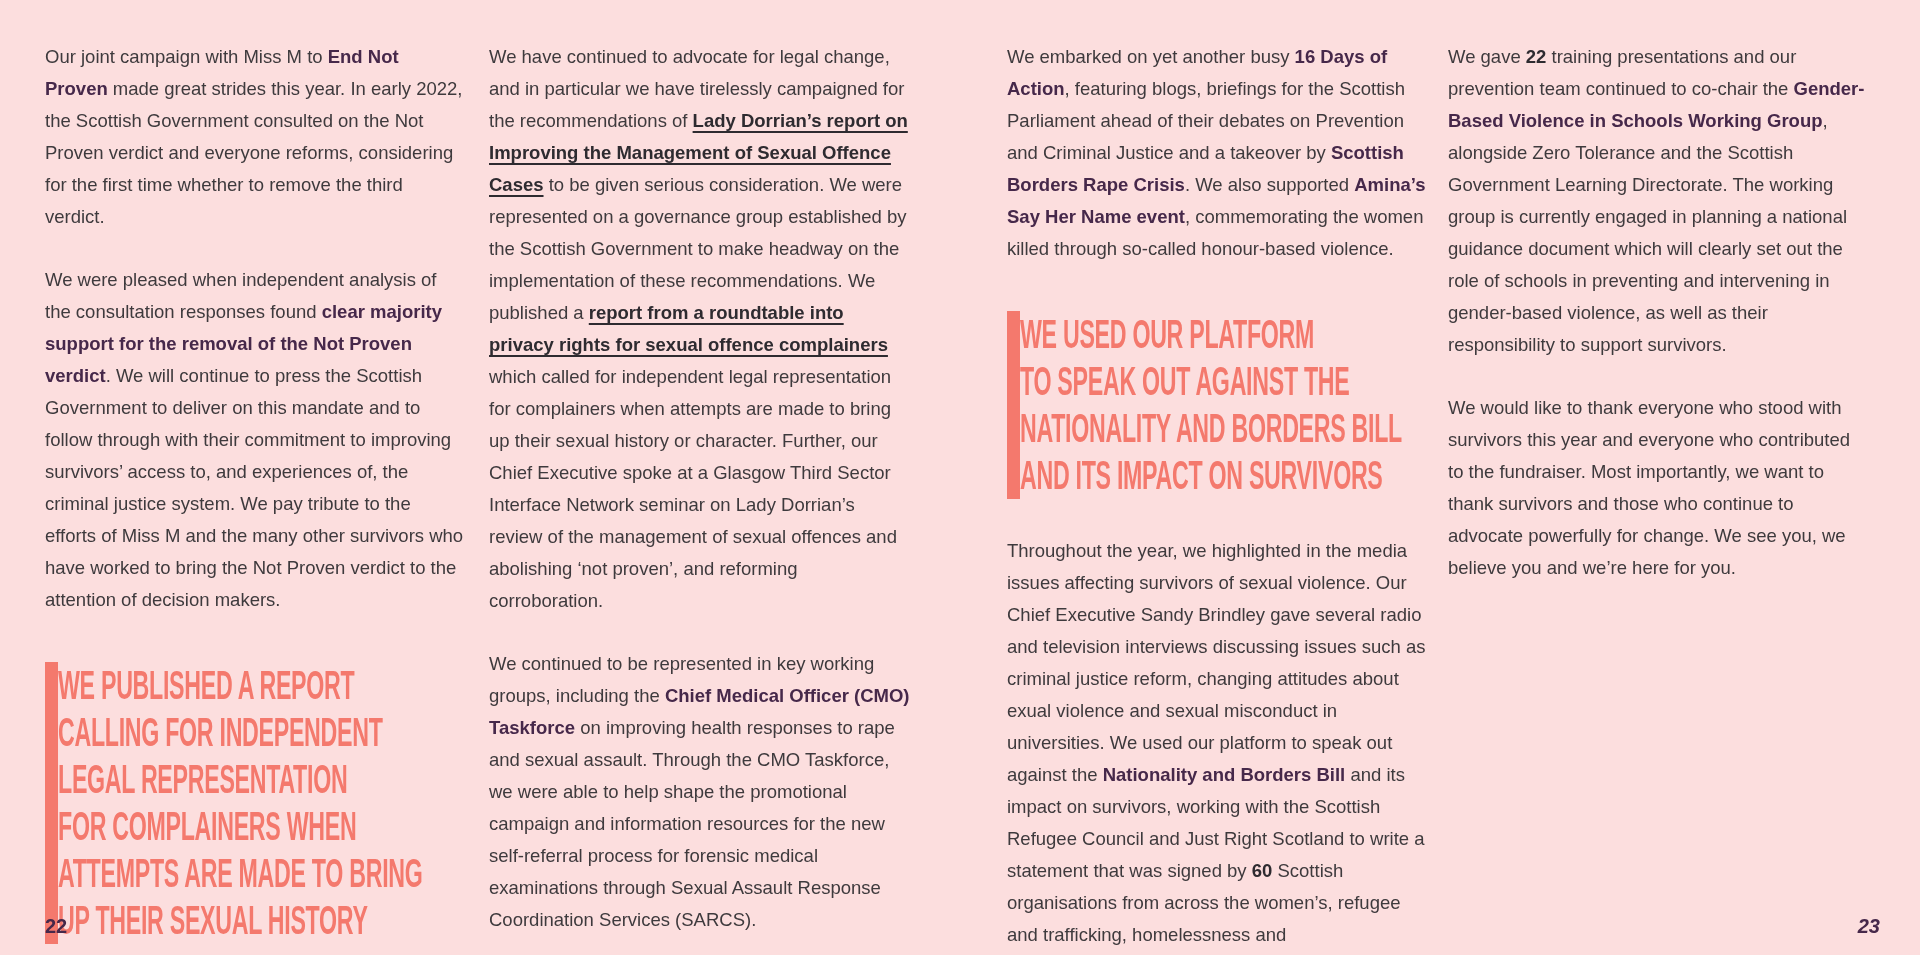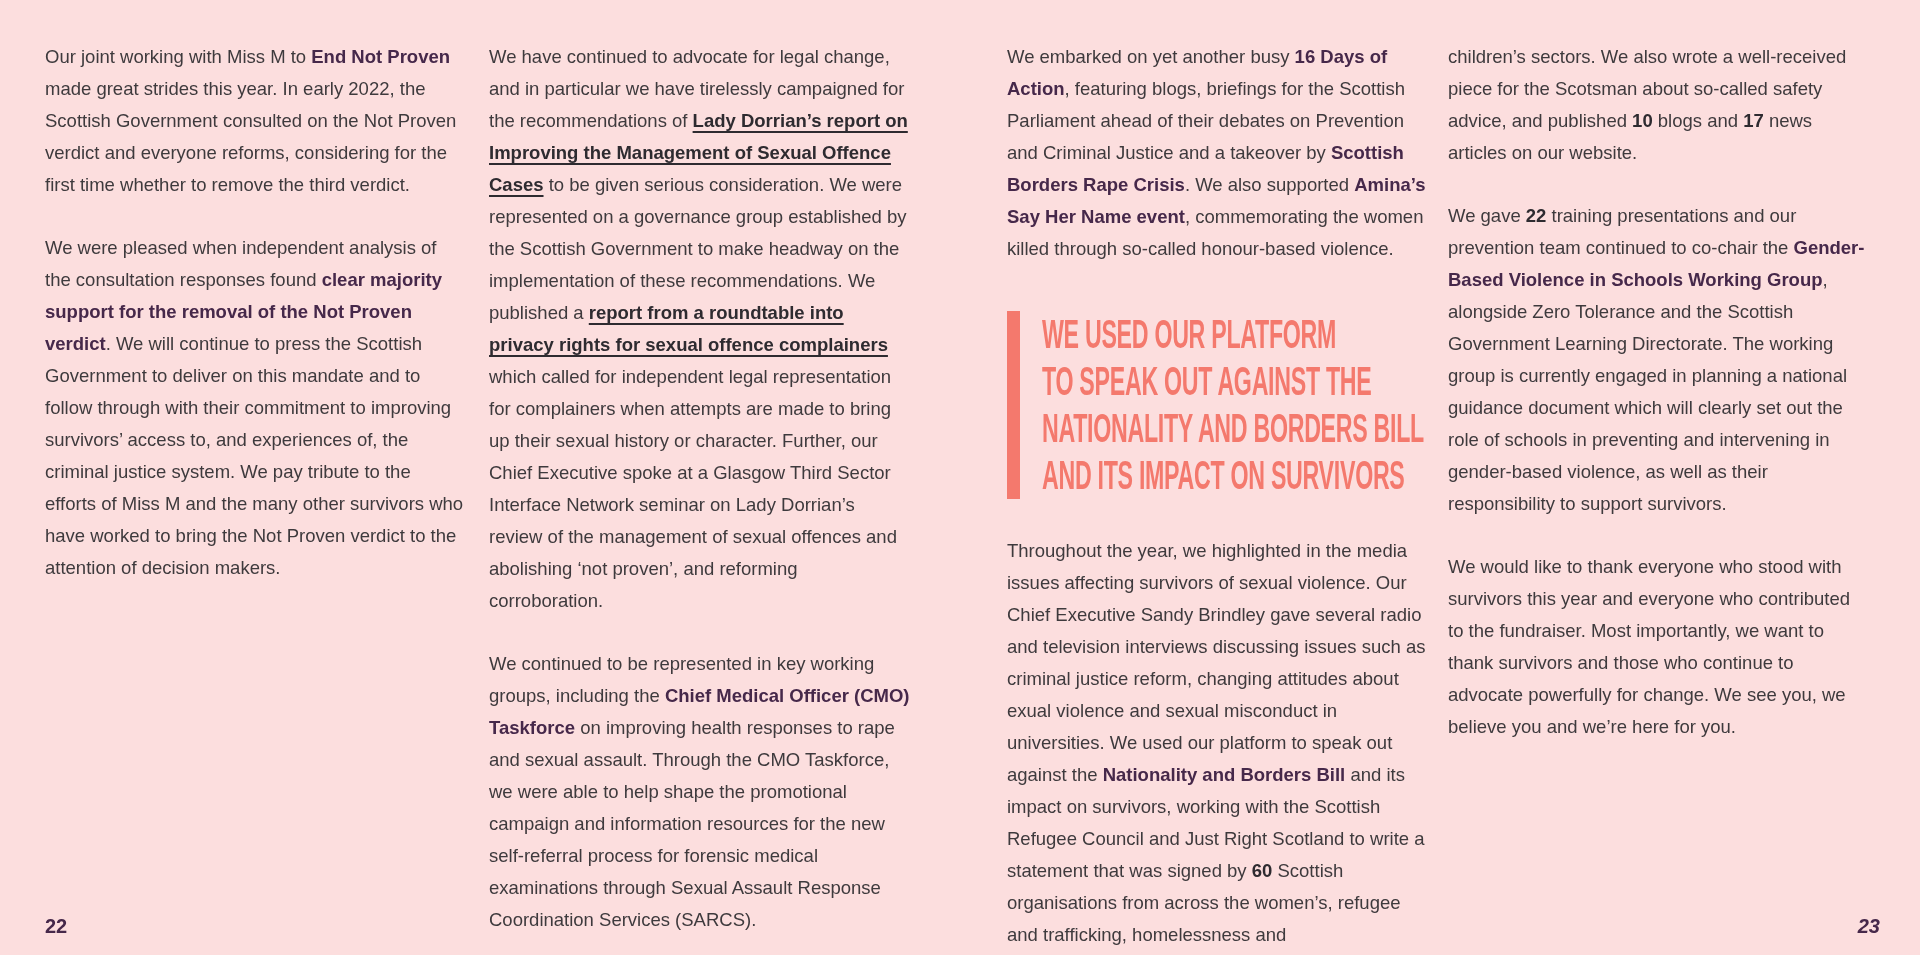--- a/index.html
+++ b/index.html
@@ -37,21 +37,20 @@
   .em-link{
     color:var(--strong);font-weight:700;
     text-decoration:underline;
     text-decoration-thickness:1.5px;
     text-underline-offset:4px;
     cursor:pointer;
   }
   .em-strong{color:var(--strong);font-weight:700;}
   .pullquote{
     border-left:13px solid var(--accent);
-    padding-left:22px;
     margin:46px 0 36px 0;
   }
   .pullquote-text{
     transform:scaleX(0.58);
     transform-origin:left top;
     width:700px;
   }
   .pullquote-line{
     font-size:40px;
     line-height:47px;
@@ -75,22 +74,32 @@
     height:5px;
     background:#ffffff;
   }
 </style>
 </head>
 <body>
 
 <div class="spread">
 
   <div class="column" id="col-0-0">
-      <p class="body-para"><span>Our joint working with Miss M to </span><span class="em-purple">End Not Proven</span><span> made great strides this year. In early 2022, the Scottish Government consulted on the Not Proven verdict and everyone reforms, considering for the first time whether to remove the third verdict.</span></p>
+      <p class="body-para"><span>Our joint campaign with Miss M to </span><span class="em-purple">End Not Proven</span><span> made great strides this year. In early 2022, the Scottish Government consulted on the Not Proven verdict and everyone reforms, considering for the first time whether to remove the third verdict.</span></p>
       <p class="body-para"><span>We were pleased when independent analysis of the consultation responses found </span><span class="em-purple">clear majority support for the removal of the Not Proven verdict</span><span>. We will continue to press the Scottish Government to deliver on this mandate and to follow through with their commitment to improving survivors’ access to, and experiences of, the criminal justice system. We pay tribute to the efforts of Miss M and the many other survivors who have worked to bring the Not Proven verdict to the attention of decision makers.</span></p>
+      <div class="pullquote">
+        <div class="pullquote-text">
+          <div class="pullquote-line">WE PUBLISHED A REPORT</div>
+          <div class="pullquote-line">CALLING FOR INDEPENDENT</div>
+          <div class="pullquote-line">LEGAL REPRESENTATION</div>
+          <div class="pullquote-line">FOR COMPLAINERS WHEN</div>
+          <div class="pullquote-line">ATTEMPTS ARE MADE TO BRING</div>
+          <div class="pullquote-line">UP THEIR SEXUAL HISTORY</div>
+        </div>
+      </div>
     </div>
 
   <div class="column" id="col-0-1">
       <p class="body-para"><span>We have continued to advocate for legal change, and in particular we have tirelessly campaigned for the recommendations of </span><span class="em-link">Lady Dorrian’s report on Improving the Management of Sexual Offence Cases</span><span> to be given serious consideration. We were represented on a governance group established by the Scottish Government to make headway on the implementation of these recommendations. We published a </span><span class="em-link">report from a roundtable into privacy rights for sexual offence complainers</span><span> which called for independent legal representation for complainers when attempts are made to bring up their sexual history or character. Further, our Chief Executive spoke at a Glasgow Third Sector Interface Network seminar on Lady Dorrian’s review of the management of sexual offences and abolishing ‘not proven’, and reforming corroboration.</span></p>
       <p class="body-para"><span>We continued to be represented in key working groups, including the </span><span class="em-purple">Chief Medical Officer (CMO) Taskforce</span><span> on improving health responses to rape and sexual assault. Through the CMO Taskforce, we were able to help shape the promotional campaign and information resources for the new self-referral process for forensic medical examinations through Sexual Assault Response Coordination Services (SARCS).</span></p>
     </div>
 
   <div class="column" id="col-1-0">
       <p class="body-para"><span>We embarked on yet another busy </span><span class="em-purple">16 Days of Action</span><span>, featuring blogs, briefings for the Scottish Parliament ahead of their debates on Prevention and Criminal Justice and a takeover by </span><span class="em-purple">Scottish Borders Rape Crisis</span><span>. We also supported </span><span class="em-purple">Amina’s Say Her Name event</span><span>, commemorating the women killed through so-called honour-based violence.</span></p>
       <div class="pullquote">
@@ -98,21 +107,20 @@
           <div class="pullquote-line">WE USED OUR PLATFORM</div>
           <div class="pullquote-line">TO SPEAK OUT AGAINST THE</div>
           <div class="pullquote-line">NATIONALITY AND BORDERS BILL</div>
           <div class="pullquote-line">AND ITS IMPACT ON SURVIVORS</div>
         </div>
       </div>
       <p class="body-para"><span>Throughout the year, we highlighted in the media issues affecting survivors of sexual violence. Our Chief Executive Sandy Brindley gave several radio and television interviews discussing issues such as criminal justice reform, changing attitudes about exual violence and sexual misconduct in universities. We used our platform to speak out against the </span><span class="em-purple">Nationality and Borders Bill</span><span> and its impact on survivors, working with the Scottish Refugee Council and Just Right Scotland to write a statement that was signed by </span><span class="em-strong">60</span><span> Scottish organisations from across the women’s, refugee and trafficking, homelessness and</span></p>
     </div>
 
   <div class="column" id="col-1-1">
-      <p class="body-para"><span>children’s sectors. We also wrote a well-received piece for the Scotsman about so-called safety advice, and published </span><span class="em-strong">10</span><span> blogs and </span><span class="em-strong">17</span><span> news articles on our website.</span></p>
       <p class="body-para"><span>We gave </span><span class="em-strong">22</span><span> training presentations and our prevention team continued to co-chair the </span><span class="em-purple">Gender-Based Violence in Schools Working Group</span><span>, alongside Zero Tolerance and the Scottish Government Learning Directorate. The working group is currently engaged in planning a national guidance document which will clearly set out the role of schools in preventing and intervening in gender-based violence, as well as their responsibility to support survivors.</span></p>
       <p class="body-para"><span>We would like to thank everyone who stood with survivors this year and everyone who contributed to the fundraiser. Most importantly, we want to thank survivors and those who continue to advocate powerfully for change. We see you, we believe you and we’re here for you.</span></p>
     </div>
 
   <div class="page-number left">22</div>
 
   <div class="page-number right">23</div>
 
   <div class="bottom-strip"></div>
 </div>

